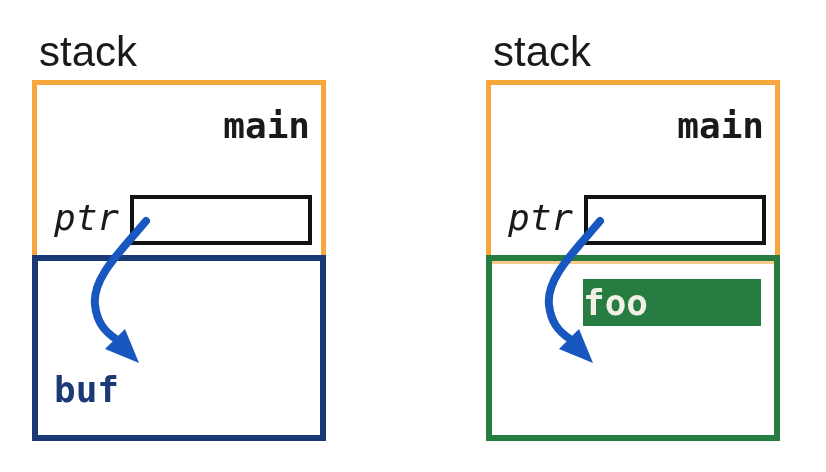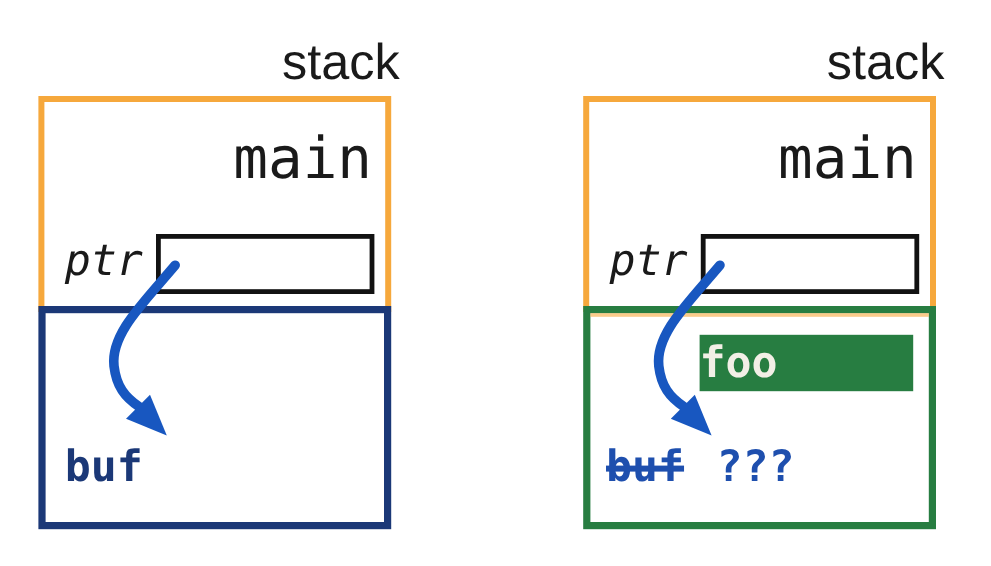--- a/index.html
+++ b/index.html
@@ -4,32 +4,33 @@
 <style>
   html,body{margin:0;padding:0;background:#ffffff;}
   .canvas{
     position:relative;width:826px;height:472px;background:#ffffff;overflow:hidden;
     font-family:"DejaVu Sans Mono","Liberation Mono",monospace;
   }
   .diagram{position:absolute;top:0;width:294px;height:472px;}
   .diagram.left{left:32px;}
   .diagram.right{left:486px;}
   .title{
-    position:absolute;top:31px;left:0;width:100%;text-align:right;
+    position:absolute;top:31px;left:0;width:100%;text-align:left;
     font-family:"Liberation Sans",sans-serif;font-size:42px;line-height:1;
     color:var(--text_black,#1a1a1a);transform:translateX(7px);
   }
   .frame{position:absolute;left:0;width:294px;box-sizing:border-box;background:transparent;}
   .frame.caller{top:80px;height:180px;border:5px solid var(--frame_orange,#F6A83C);}
   .frame.callee{top:255px;height:186px;border:6px solid;}
   .left .frame.callee{border-color:var(--frame_navy,#1B3877);}
   .right .frame.callee{border-color:var(--frame_green,#277D41);}
   .main-label{
-    position:absolute;top:108px;right:16px;font-size:48px;line-height:1;
+    position:absolute;top:108px;right:16px;font-size:36px;line-height:1;
     color:var(--text_black,#1a1a1a);
+    font-weight:bold;
   }
   .ptr-label{
     position:absolute;left:22px;top:200px;font-size:36px;line-height:1;
     color:var(--text_black,#1a1a1a);
     font-style:italic;
   }
   .ptr-box{
     position:absolute;left:98px;top:195px;width:182px;height:50px;box-sizing:border-box;
     border:4px solid #121212;background:#ffffff;
   }
@@ -88,23 +89,20 @@
     <div class="ptr-label">ptr</div>
     <div class="ptr-box"></div>
 
     <div class="frame callee"></div>
     <div class="sliver"></div>
 
     <div class="foo-box">
       <span class="foo-label">foo</span>
     </div>
 
-    <div class="freed-row">
-      <s>buf</s><span class="unknown">???</span>
-    </div>
   </section>
 
   <svg class="arrows" width="826" height="472" viewBox="0 0 826 472">
     <g stroke="var(--arrow_blue,#1857C0)" fill="var(--arrow_blue,#1857C0)">
       <path d="M 146 221 C 120 252, 92 278, 95 305 C 97 322, 104 331, 116 339" fill="none" stroke-width="8" stroke-linecap="round"></path>
       <polygon points="139,363 105,349 125,329" stroke="none"></polygon>
     </g>
     <g stroke="var(--arrow_blue,#1857C0)" fill="var(--arrow_blue,#1857C0)">
       <path d="M 600 221 C 574 252, 546 278, 549 305 C 551 322, 558 331, 570 339" fill="none" stroke-width="8" stroke-linecap="round"></path>
       <polygon points="593,363 559,349 579,329" stroke="none"></polygon>

